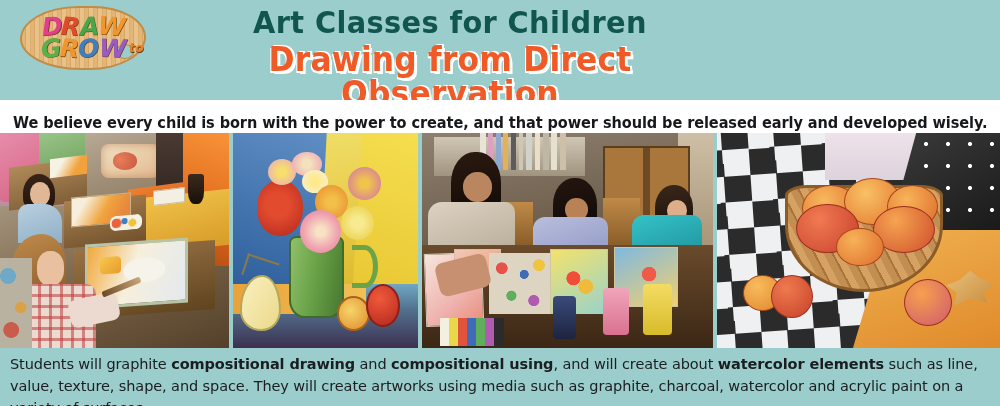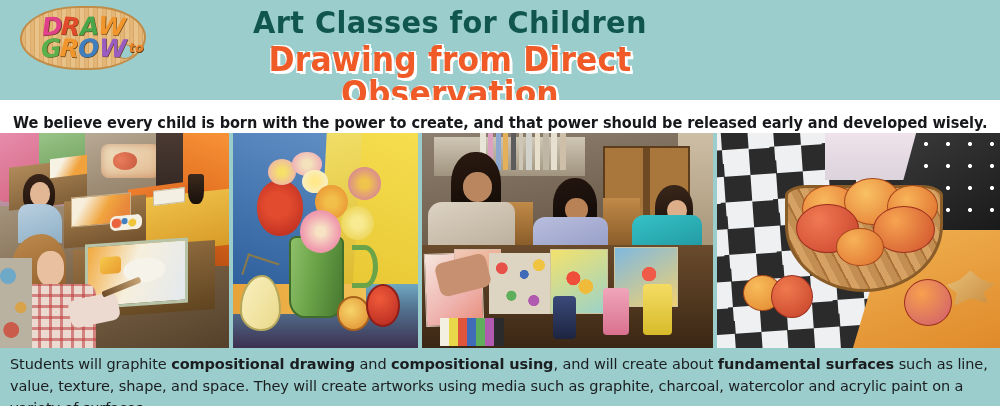--- a/index.html
+++ b/index.html
@@ -559,18 +559,18 @@
         <div class="fr6"></div>
       <div class="ap1"></div>
         <div class="ap2"></div>
         <div class="ap3"></div>
       <div class="leaf"></div>
     </div>
   </div>
 
   <div class="footer">
     <div class="footer-text">
-      <span>Students will graphite </span><b>compositional drawing</b><span> and </span><b>compositional using</b><span>, and will create about </span><b>fundamental surfaces</b><span> such as line, value,</span>
+      <span>Students will graphite </span><b>compositional drawing</b><span> and </span><b>compositional using</b><span>, and will create about </span><b>watercolor elements</b><span> such as line, value,</span>
       <span>texture, shape, and space. They will create artworks using media such as graphite, charcoal, watercolor and acrylic paint on a variety of surfaces.</span>
     </div>
   </div>
 
 </div>
 
 </body></html>

